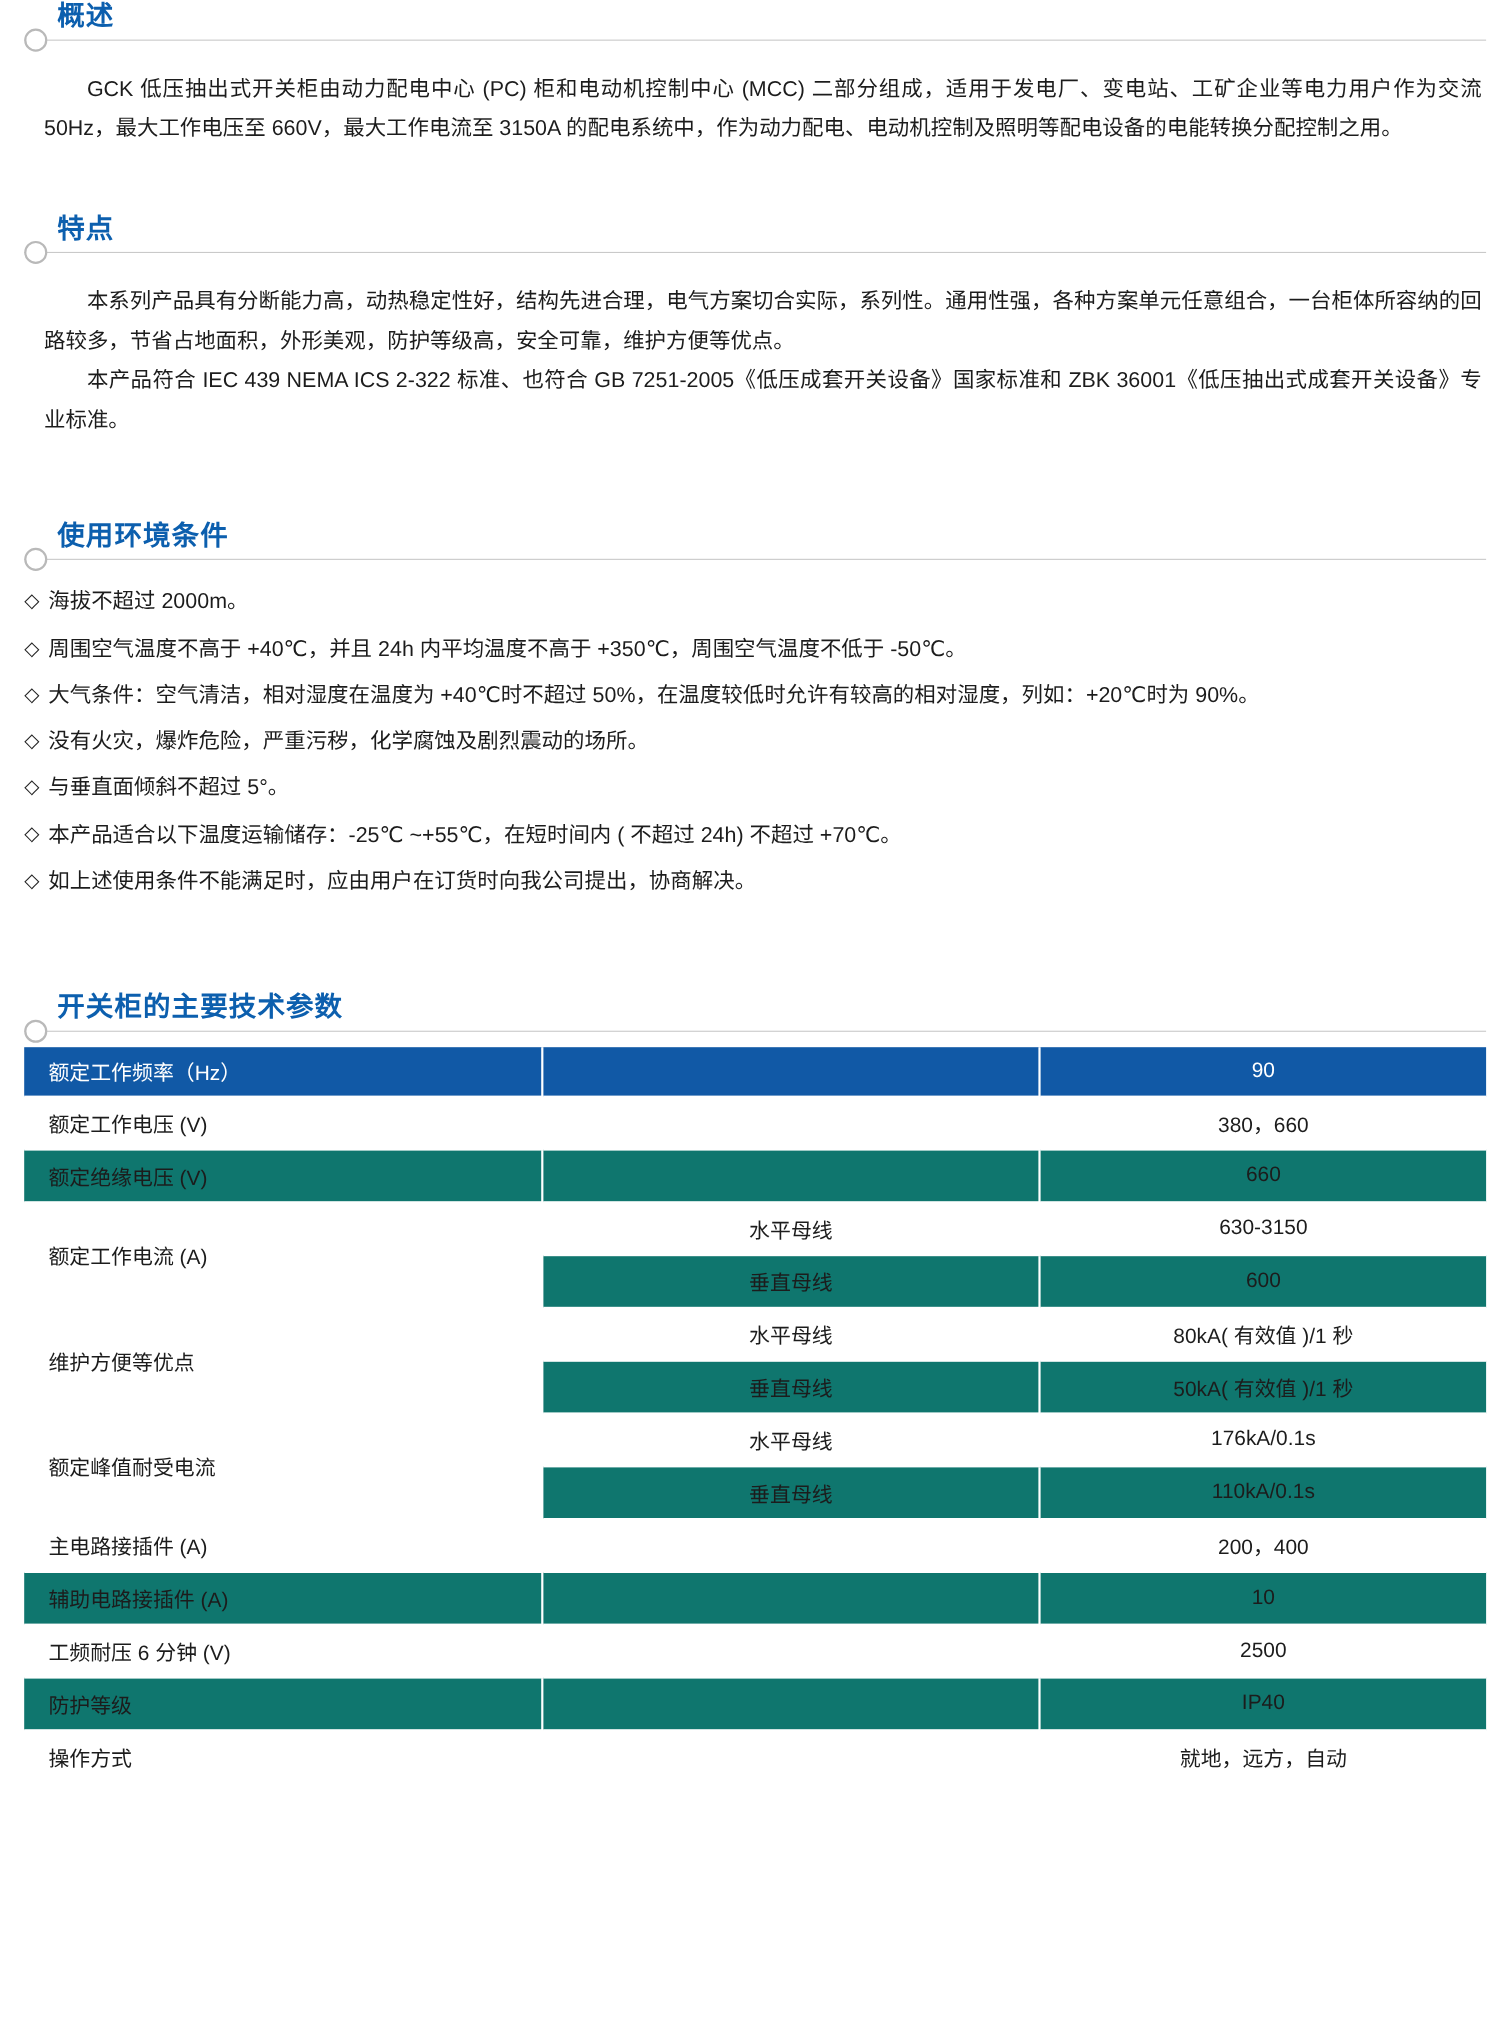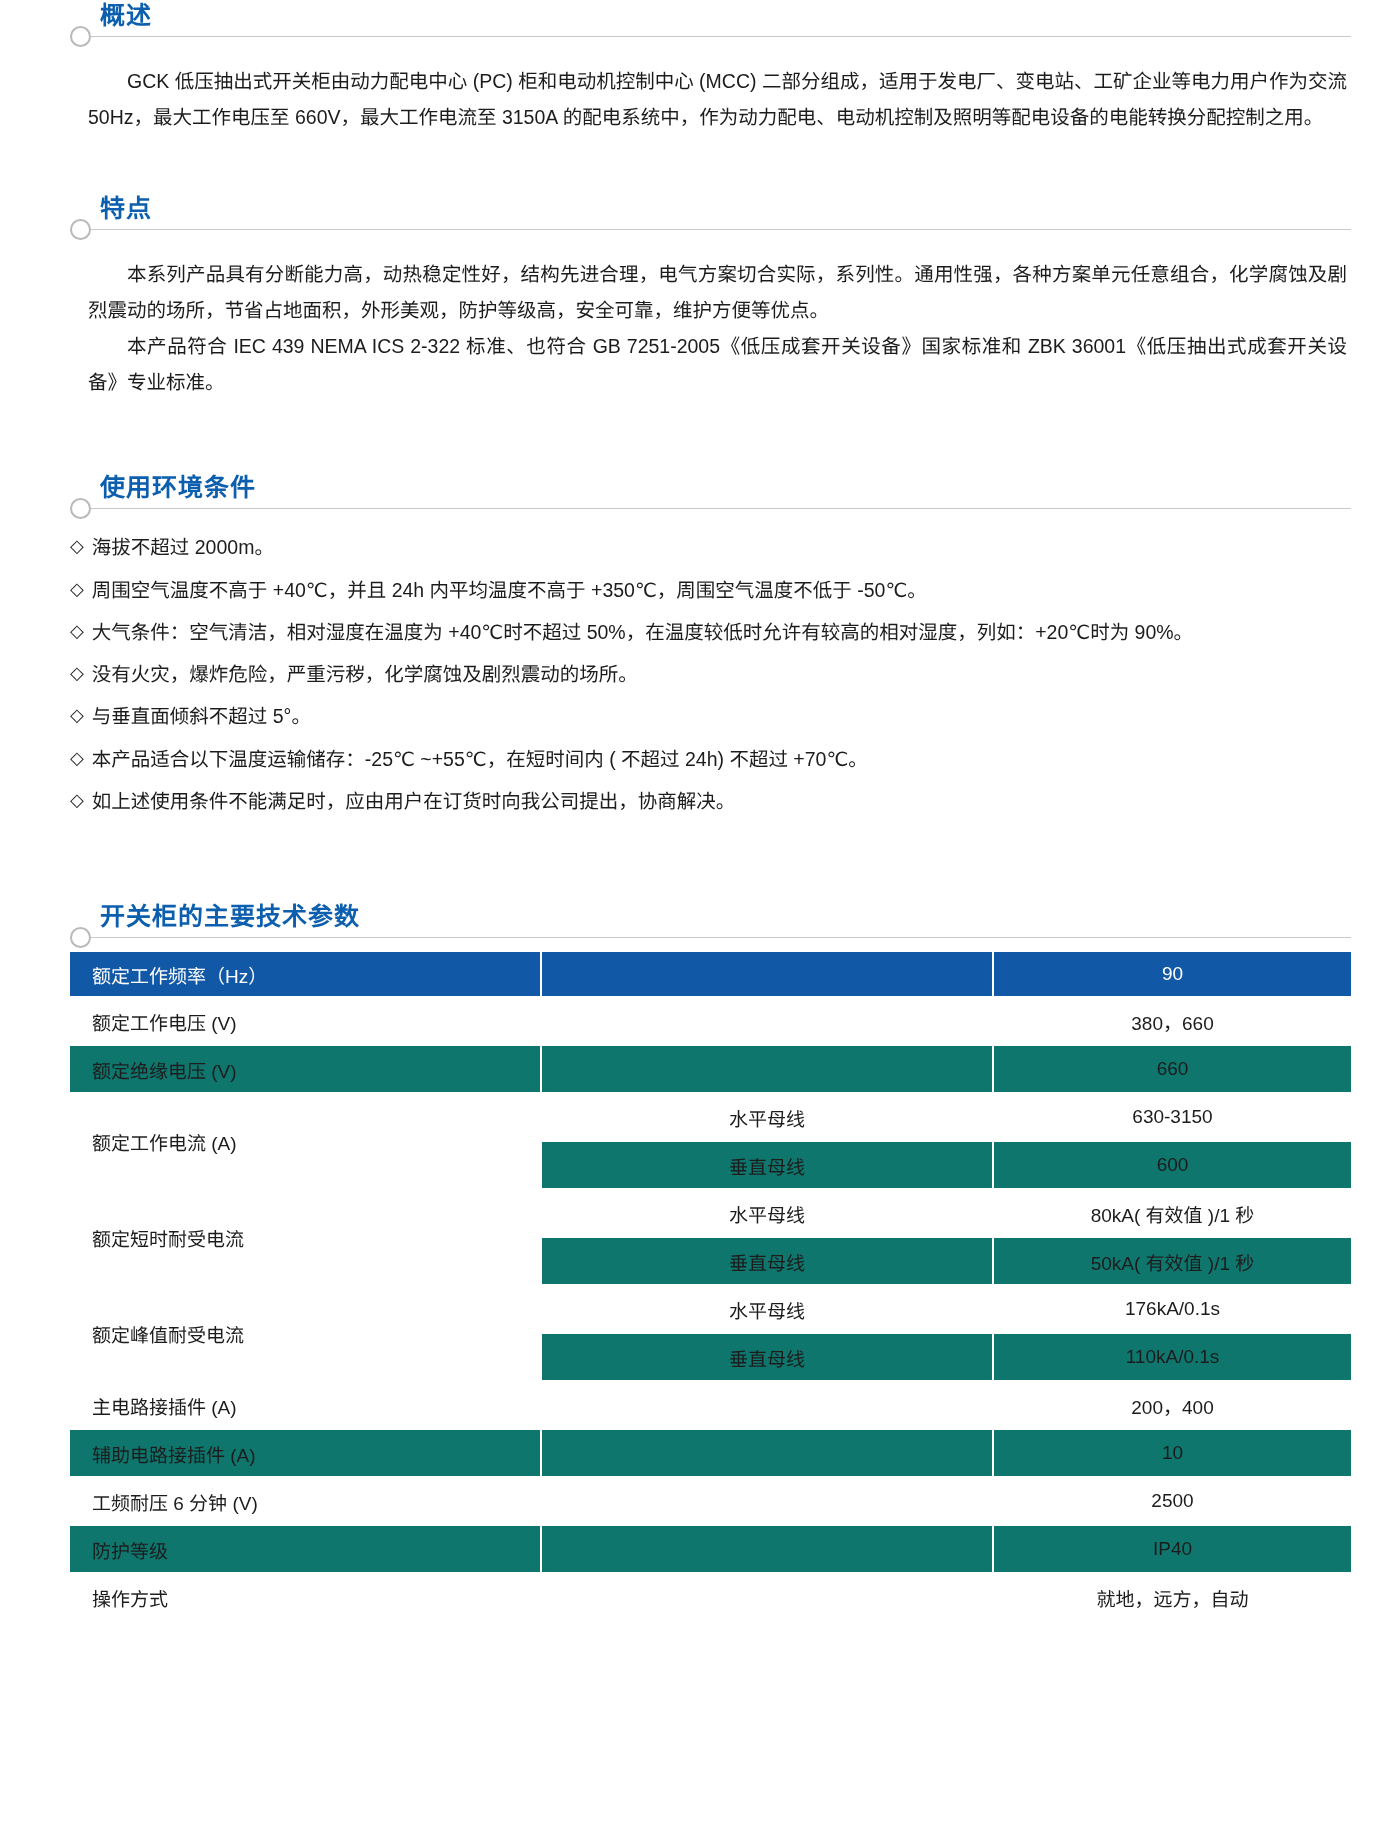--- a/index.html
+++ b/index.html
@@ -18,21 +18,20 @@
     position: relative;
     width: 1373px;
     min-height: 1848px;
     padding: 0;
     box-sizing: border-box;
   }
 
   
   .section {
     margin: 0 0 0 0;
-    padding-left: 48px;
   }
   .sec-head {
     position: relative;
     margin: 0 22px 0 22px;
     padding: 0 0 6px 30px;
     border-bottom: 1px solid #c9c9c9;
   }
   .sec-head .ring {
     position: absolute;
     left: 0;
@@ -153,21 +152,21 @@
   </div>
 
   <div class="gap-lg"></div>
 
   <div class="section">
     <div class="sec-head">
       <span class="ring"></span>
       <span class="sec-title">特点</span>
     </div>
     <div class="body-block">
-      <p>本系列产品具有分断能力高，动热稳定性好，结构先进合理，电气方案切合实际，系列性。通用性强，各种方案单元任意组合，化学腐蚀及剧烈震动的场所，节省占地面积，外形美观，防护等级高，安全可靠，维护方便等优点。</p>
+      <p>本系列产品具有分断能力高，动热稳定性好，结构先进合理，电气方案切合实际，系列性。通用性强，各种方案单元任意组合，一台柜体所容纳的回路较多，节省占地面积，外形美观，防护等级高，安全可靠，维护方便等优点。</p>
       <p>本产品符合 IEC 439 NEMA ICS 2-322 标准、也符合 GB 7251-2005《低压成套开关设备》国家标准和 ZBK 36001《低压抽出式成套开关设备》专业标准。</p>
     </div>
   </div>
 
   <div class="gap-xl"></div>
 
   <div class="section">
     <div class="sec-head">
       <span class="ring"></span>
       <span class="sec-title">使用环境条件</span>
@@ -237,21 +236,21 @@
             <td class="label grp" rowspan="2">额定工作电流 (A)</td>
             <td class="mid">水平母线</td>
             <td class="val">630-3150</td>
           </tr>
           <tr class="even">
             <td class="mid">垂直母线</td>
             <td class="val">600</td>
           </tr>
 
           <tr class="odd">
-            <td class="label grp" rowspan="2">额定短时耐受电流</td>
+            <td class="label grp" rowspan="2">维护方便等优点</td>
             <td class="mid">水平母线</td>
             <td class="val">80kA( 有效值 )/1 秒</td>
           </tr>
           <tr class="even">
             <td class="mid">垂直母线</td>
             <td class="val">50kA( 有效值 )/1 秒</td>
           </tr>
 
           <tr class="odd">
             <td class="label grp" rowspan="2">额定峰值耐受电流</td>

